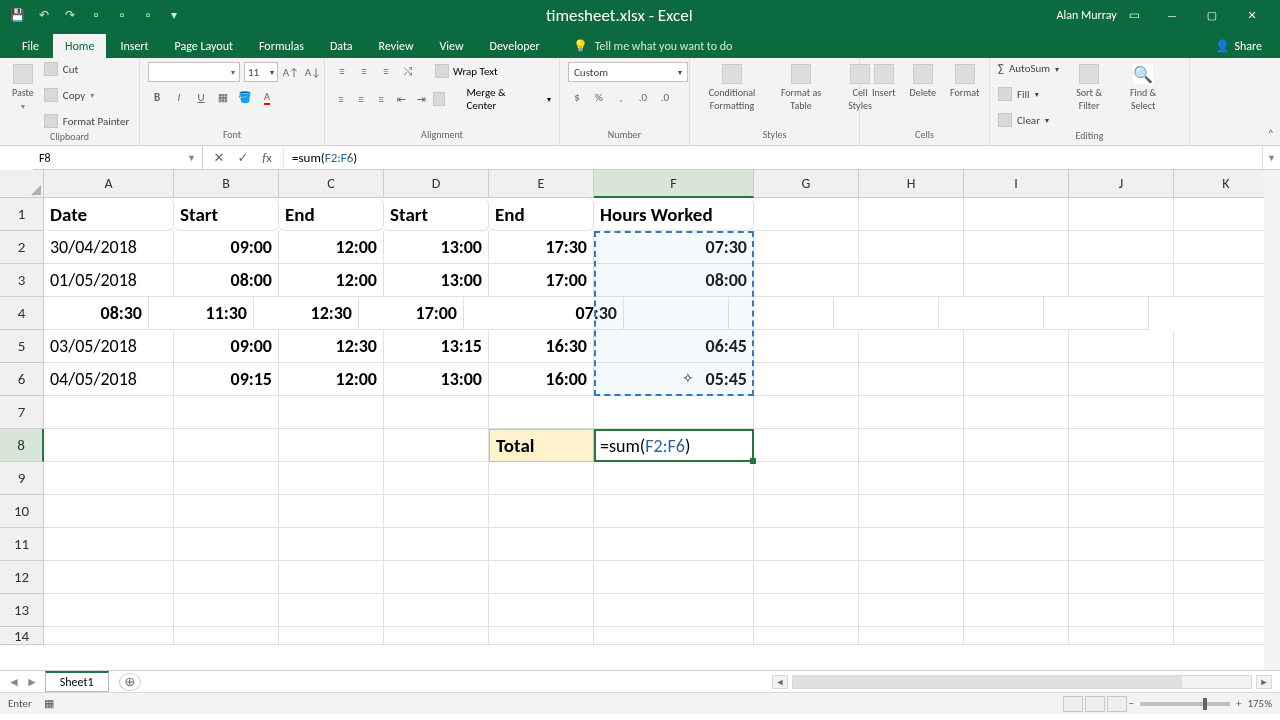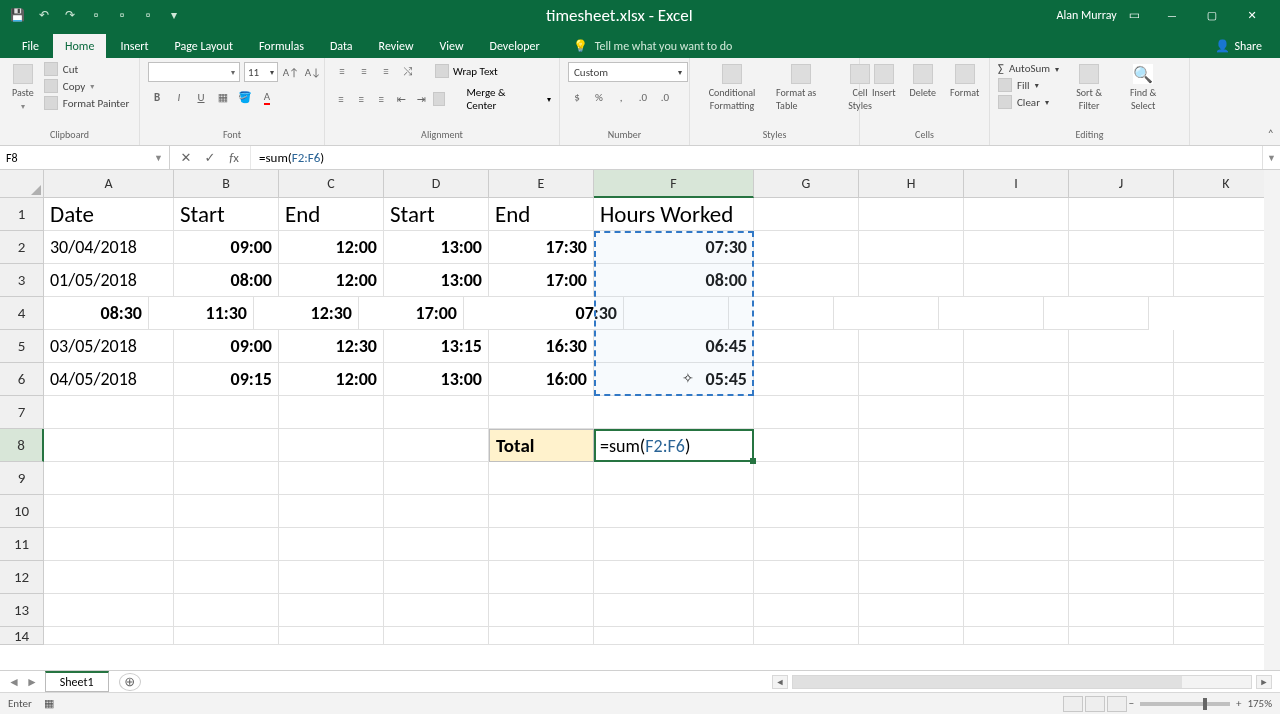--- a/index.html
+++ b/index.html
@@ -22,31 +22,31 @@
 .ribtabs .tell { margin-left:10px; color:#d0e8d8; display:flex; align-items:center; gap:6px; font-size:12px; padding:5px 10px;}
 .ribtabs .share { margin-left:auto; margin-right:10px; color:#fff; font-size:12px; display:flex; align-items:center; gap:4px; padding:5px 8px; }
 
 
 .ribbon { height:88px; background:#f3f3f3; border-bottom:1px solid #d0d0d0; display:flex; position:relative; }
 .group { border-right:1px solid #e0e0e0; padding:4px 8px 0 8px; display:flex; flex-direction:column; justify-content:space-between; }
 .group-label { font-size:10px; color:#666; text-align:center; padding:2px 0 4px; position:relative; }
 .group-body { display:flex; gap:6px; align-items:flex-start; flex:1; }
 .btn-v { display:flex; flex-direction:column; align-items:center; font-size:10px; color:#555; gap:2px; padding:2px 4px; }
 .btn-v .ic { width:20px; height:20px; background:#ddd; border:1px solid #ccc; }
-.stack { display:flex; flex-direction:column; gap:3px; font-size:11px; color:#444; }
+.stack { display:flex; flex-direction:column; gap:12px; font-size:11px; color:#444; }
 .stack .row { display:flex; align-items:center; gap:5px; }
 .miniico { width:14px; height:14px; background:#d8d8d8; border:1px solid #c8c8c8; display:inline-block; }
 .font-sel { width:92px; height:20px; border:1px solid #c0c0c0; background:#fff; font-size:11px; padding:0 4px; display:flex; align-items:center; justify-content:space-between; color:#666; }
 .size-sel { width:34px; height:20px; border:1px solid #c0c0c0; background:#fff; font-size:11px; padding:0 3px; display:flex; align-items:center; justify-content:space-between; color:#444;}
 .numfmt { width:120px; height:20px; border:1px solid #c0c0c0; background:#fff; font-size:11px; padding:0 5px; display:flex; align-items:center; justify-content:space-between; color:#444;}
 .smbtn { width:18px; height:18px; display:flex; align-items:center; justify-content:center; color:#666; font-size:11px; }
 .collapse-rb { position:absolute; right:6px; bottom:4px; font-size:12px; color:#666; }
 
 
-.fxbar { height:24px; border-bottom:1px solid #d0d0d0; display:flex; align-items:stretch; background:#fff; }
+.fxbar { height:24px; border-bottom:1px solid #d0d0d0; display:flex; align-items:stretch; background:#fff;margin-left:33px; }
 .namebox { width:170px; border-right:1px solid #d0d0d0; display:flex; align-items:center; padding:0 6px; font-size:12px; justify-content:space-between; }
 .namebox .dd { color:#888; font-size:9px; }
 .fx-controls { display:flex; align-items:center; gap:4px; padding:0 6px; border-right:1px solid #e8e8e8;}
 .fx-controls div { width:20px; text-align:center; font-size:13px; color:#666; }
 .fx-input { flex:1; padding:0 8px; display:flex; align-items:center; font-size:13px; }
 .fx-input .tk-fn { color:#000; }
 .fx-input .tk-rng { color:#2a6496; }
 .fx-dd { width:18px; display:flex; align-items:center; justify-content:center; color:#888; font-size:9px; border-left:1px solid #e0e0e0;}
 
 
@@ -54,21 +54,21 @@
 .colhdrs { display:flex; height:28px; }
 .corner { width:44px; background:#f0f0f0; border-right:1px solid #ccc; border-bottom:1px solid #ccc; position:relative; }
 .corner::after { content:""; position:absolute; right:2px; bottom:2px; border:5px solid transparent; border-bottom-color:#b0b0b0; border-right-color:#b0b0b0; }
 .ch { background:#f0f0f0; border-right:1px solid #ccc; border-bottom:1px solid #ccc; display:flex; align-items:center; justify-content:center; font-size:14px; color:#333; }
 .ch.sel { background:#d8e6d8; border-bottom:2px solid #267441; }
 .rows { }
 .rw { display:flex; height:33px; }
 .rh { width:44px; background:#f0f0f0; border-right:1px solid #ccc; border-bottom:1px solid #ccc; display:flex; align-items:center; justify-content:center; font-size:15px; color:#333; }
 .rh.sel { background:#d8e6d8; border-right:2px solid #267441; }
 .cell { border-right:1px solid #e0e0e0; border-bottom:1px solid #e0e0e0; padding:0 6px; display:flex; align-items:center; font-size:18px; color:#000; }
-.cell.hdr { font-weight:normal; font-size:23px; }
+.cell.hdr { font-weight:bold; font-size:19px;border-radius:6px; }
 .cell.r { justify-content:flex-end;font-weight:bold; }
 .cell.total { background:#fff2cc; border:1px solid #bfbfbf; font-weight:bold; font-size:19px; }
 .wA{width:130px}.wB{width:105px}.wC{width:105px}.wD{width:105px}.wE{width:105px}.wF{width:160px}.wG{width:105px}.wH{width:105px}.wI{width:105px}.wJ{width:105px}.wK{width:105px}
 
 
 .sel-range { position:absolute; border:2px dashed #3178c6; background:rgba(200,220,240,0.15); pointer-events:none; }
 
 .edit-cell { position:absolute; border:2px solid #267441; background:#fff; display:flex; align-items:center; padding:0 4px; font-size:18px; }
 .edit-cell .p1{color:#000}.edit-cell .p2{color:#2a6496}
 .edit-cell::after { content:""; position:absolute; right:-4px; bottom:-4px; width:6px; height:6px; background:#267441; }
@@ -243,21 +243,21 @@
     <div class="group-label">Number</div>
   </div>
   <div class="group" style="width:170px">
     <div class="group-body">
       <div class="btn-v">
           <div class="ic"></div>
           <span style="width:60px;text-align:center">Conditional Formatting</span>
         </div>
       <div class="btn-v">
           <div class="ic"></div>
-          <span style="width:50px;">Format as Table</span>
+          <span style="width:50px;text-align:center">Format as Table</span>
         </div>
       <div class="btn-v">
           <div class="ic"></div>
           <span style="width:40px;text-align:center">Cell Styles</span>
         </div>
     </div>
     <div class="group-label">Styles</div>
   </div>
   <div class="group" style="width:130px">
     <div class="group-body">

